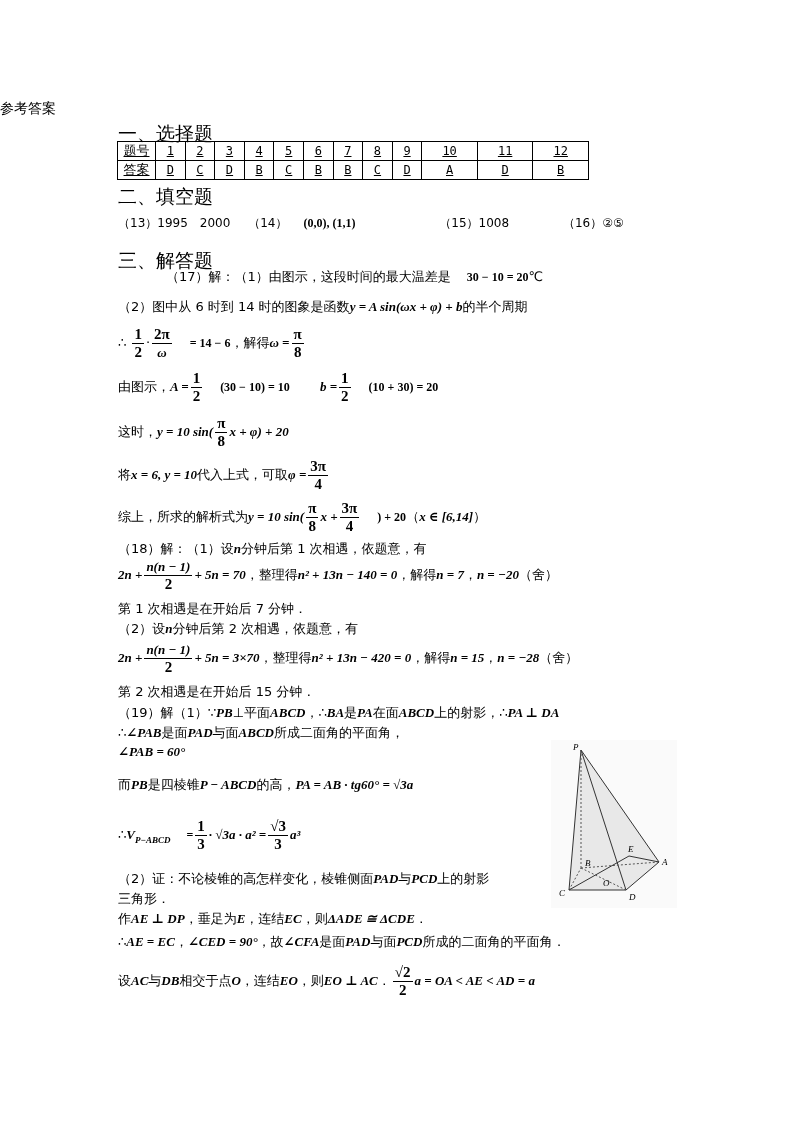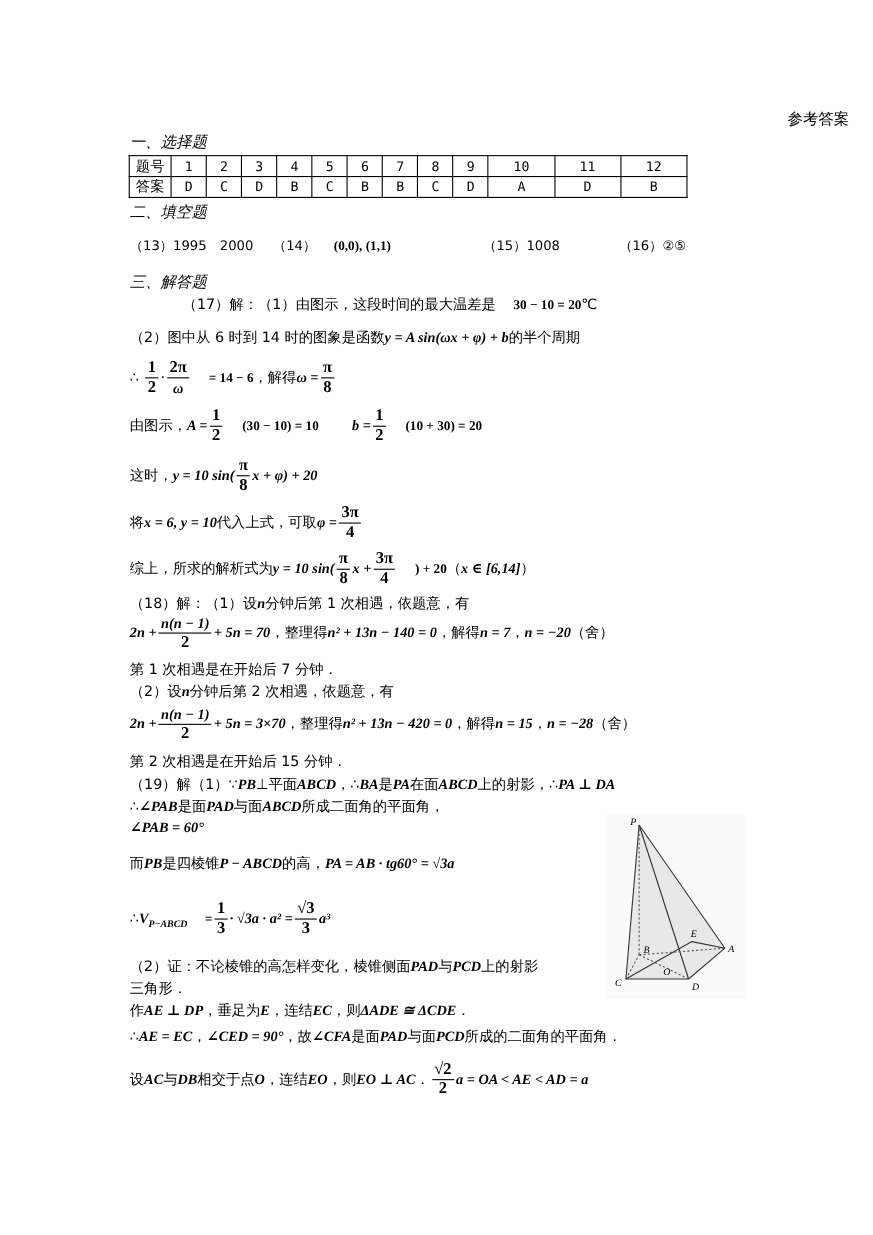--- a/index.html
+++ b/index.html
@@ -5,23 +5,23 @@
   html, body { margin:0; padding:0; background:#ffffff; }
   body { width:794px; height:1123px; position:relative; overflow:hidden;
          font-family:"DejaVu Sans", "Liberation Sans", sans-serif; color:#000; font-size:13px; }
   .abs { position:absolute; white-space:nowrap; }
   .m { font-family:"Liberation Serif", "DejaVu Serif", serif; font-weight:bold; font-style:italic; font-size:13px; }
   .mn { font-family:"Liberation Serif", "DejaVu Serif", serif; font-weight:bold; font-size:12px;padding-left:16px; }
   .frac { display:inline-flex; flex-direction:column; align-items:center; vertical-align:middle; margin:0 2px;
           font-family:"Liberation Serif", serif; font-weight:bold; font-size:15px; line-height:17px; }
   .frac .num { border-bottom:1px solid #000; padding:0 2px; }
   .frac .den { padding:0 2px; }
-  .title { left:0; width:772px; text-align:right; top:100px; font-size:14px; }
-  .sec { font-size:14px;font-style:italic; }
-  table.ans { position:absolute; left:117px; top:141px; border-collapse:collapse; width:508px; }
+  .title { left:0; width:772px; text-align:left; top:100px; font-size:14px; }
+  .sec { font-size:19px; }
+  table.ans { position:absolute; left:117px; top:141px; border-collapse:collapse; width:472px;text-decoration:underline; }
   table.ans td { border:1px solid #000; height:18px; text-align:center; font-size:12px;
                  font-family:"DejaVu Sans Mono", "Liberation Mono", monospace; padding:0; }
   table.ans td.h { font-family:"DejaVu Sans", sans-serif; font-size:13px; width:37px; }
   .fig { position:absolute; left:551px; top:740px; width:126px; height:168px; background:#fafafa; }
 </style>
 </head>
 <body>
 
 <div class="abs title">参考答案</div>
 

